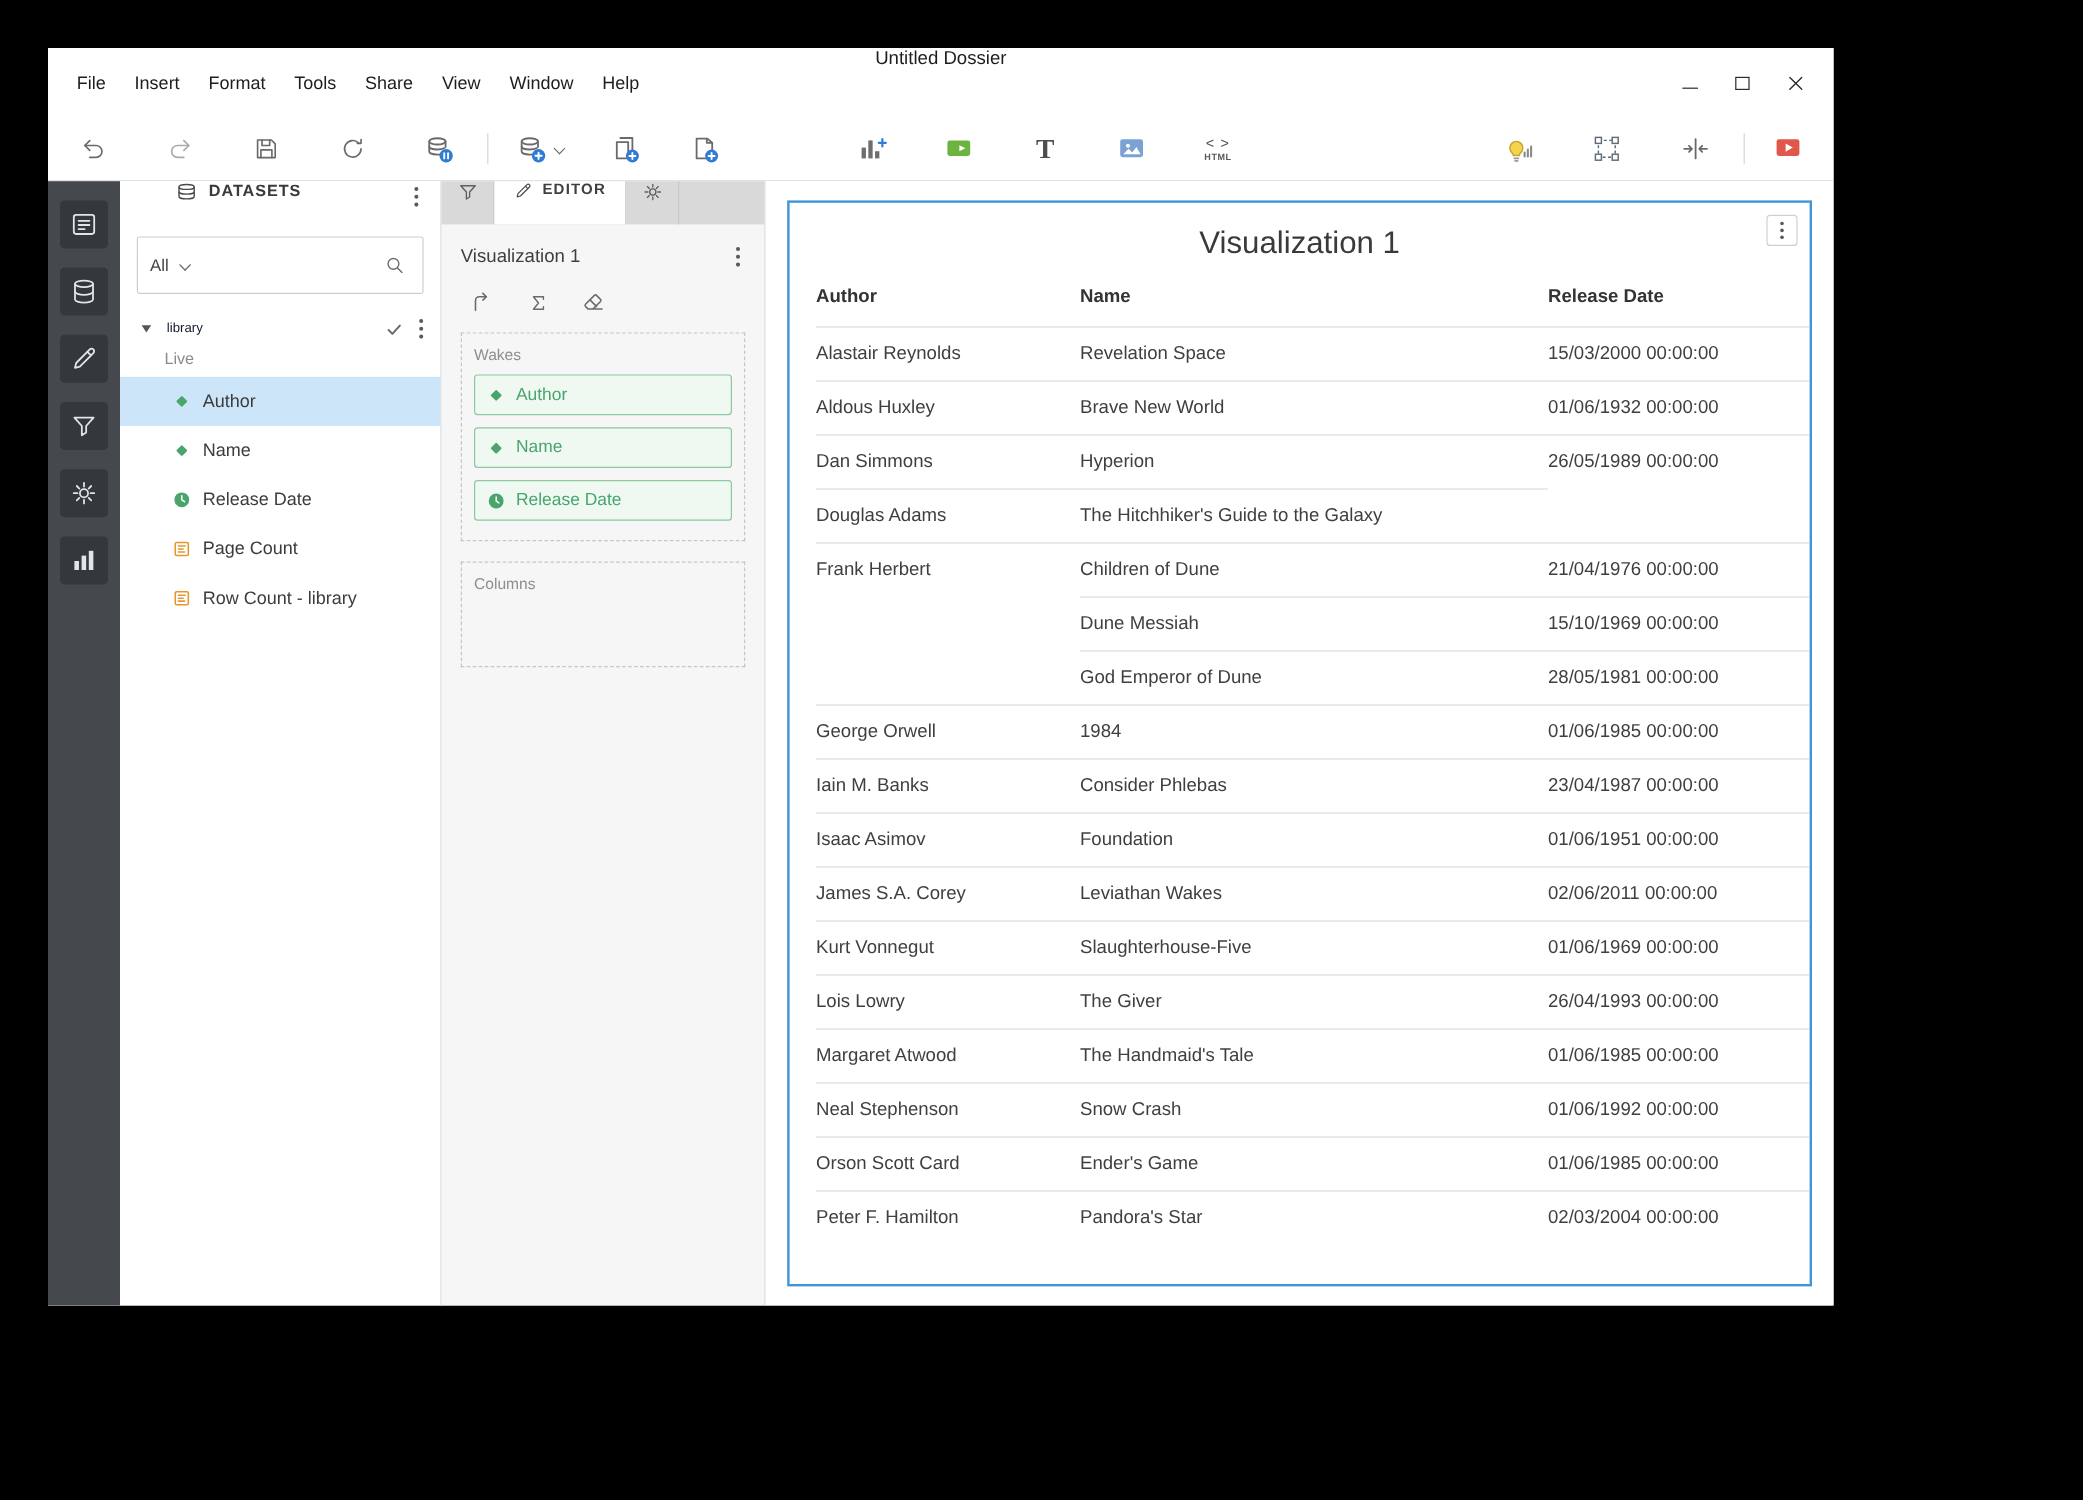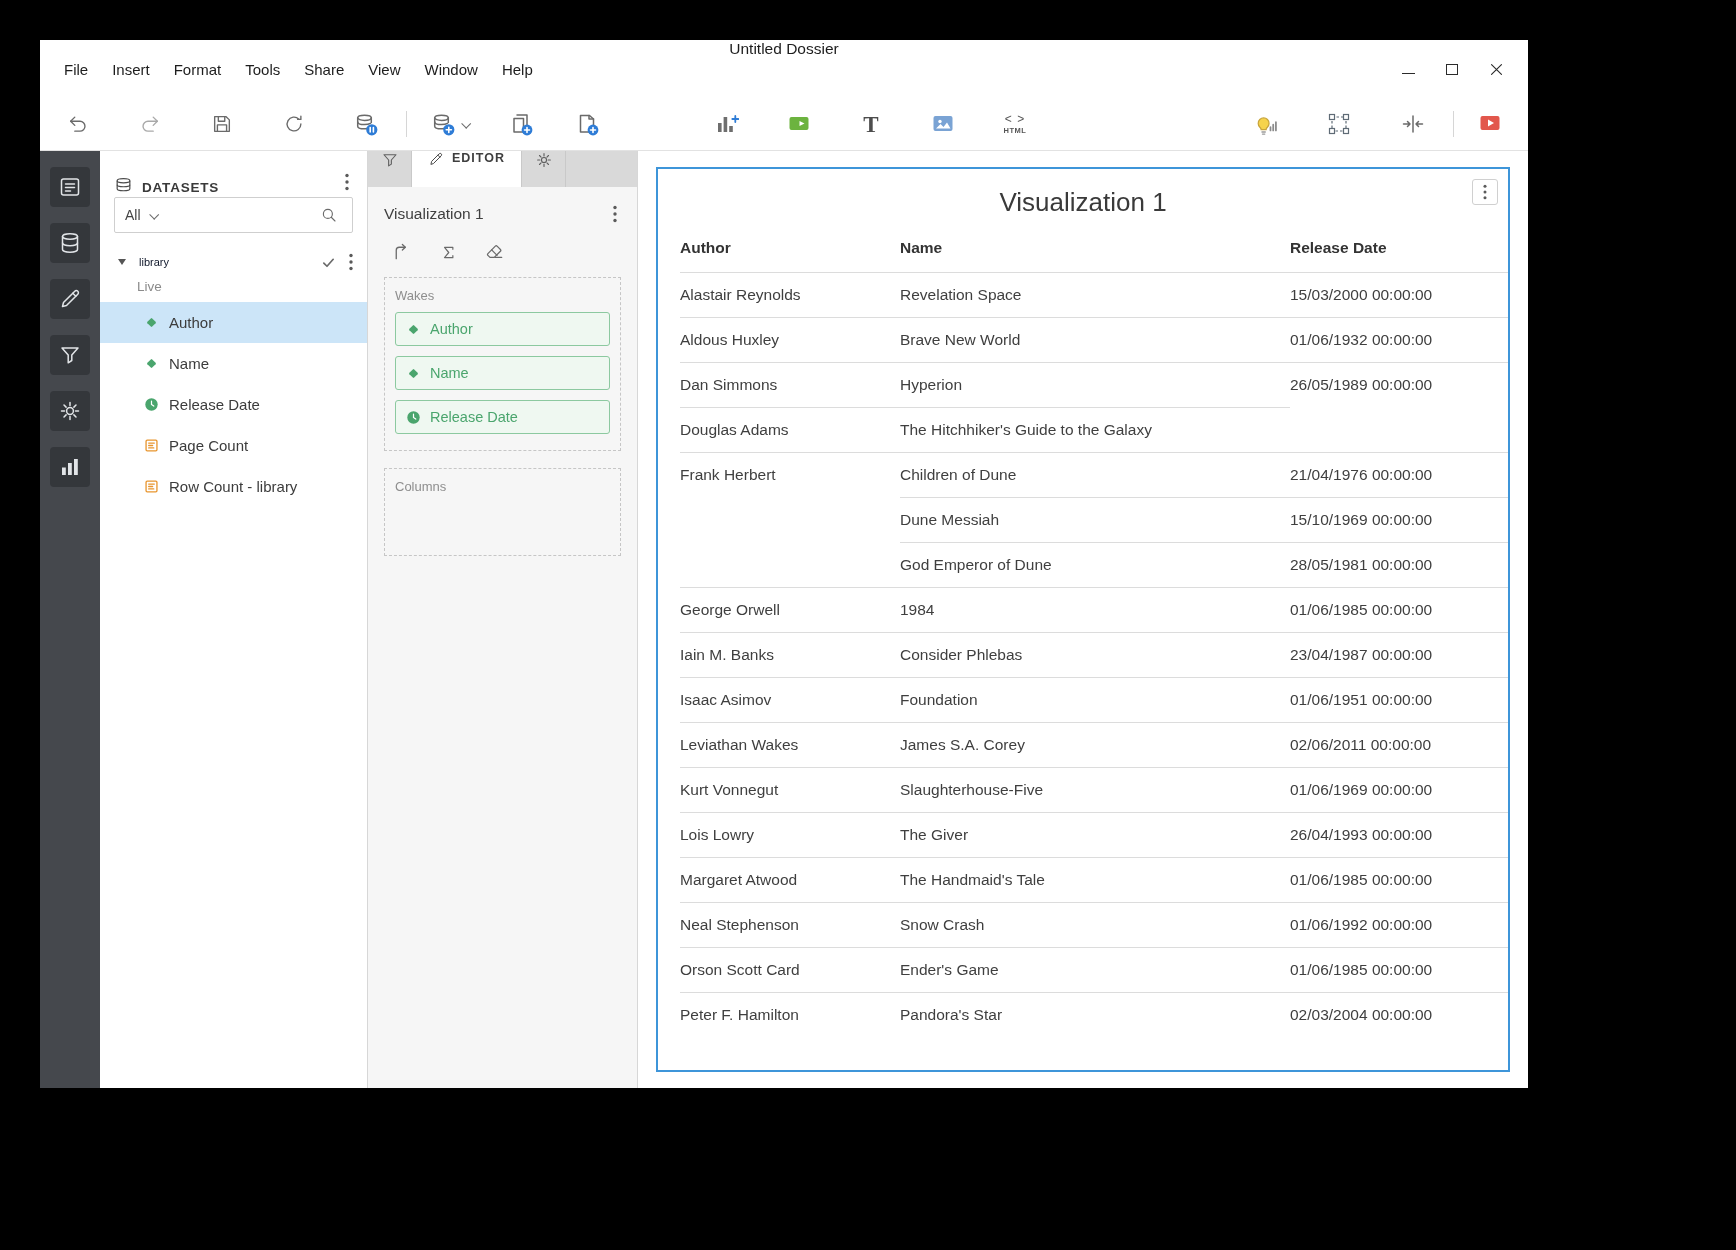--- a/index.html
+++ b/index.html
@@ -40,27 +40,27 @@
   
   .body { flex:1; display:flex; min-height:0; }
 
   
   .iconbar { width:60px; background:#45484d; flex:0 0 auto; display:flex; flex-direction:column; align-items:center; padding-top:16px; gap:16px; }
   .side-btn { width:40px; height:40px; border:none; border-radius:4px; background:#34373b; display:flex; align-items:center; justify-content:center; }
   .sb { fill:none; stroke:#e2e5e8; stroke-width:1.5; stroke-linecap:round; stroke-linejoin:round; }
 
   
   .datasets-panel { width:268px; flex:0 0 auto; background:#fff; border-right:1px solid #d7d7d7; display:flex; flex-direction:column; }
-  .ds-header { height:44px; display:flex; align-items:flex-end; gap:9px; padding:0 14px; }
+  .ds-header { height:44px; display:flex; align-items:flex-start; gap:9px; padding:0 14px;margin-left:32px; }
   .dsk { fill:none; stroke:#4a4a4a; stroke-width:1.5; }
   .ds-title { font-size:13.5px; font-weight:bold; letter-spacing:.8px; color:#3a3a3a; }
   .icon-btn { border:none; background:none; display:flex; align-items:center; justify-content:center; padding:4px; }
   .ds-kebab { margin-left:auto; }
   .kebab-dots { fill:#5a5a5a; }
-  .ds-search { margin:2px 14px 10px; height:36px; border:1px solid #cfcfcf; border-radius:2px; display:flex; align-items:center; padding:0 10px; background:#fff; }
+  .ds-search { margin:2px 14px 10px; height:48px; border:1px solid #cfcfcf; border-radius:2px; display:flex; align-items:center; padding:0 10px; background:#fff; }
   .ds-filter-dd { border:none; background:none; display:flex; align-items:center; gap:9px; font-size:14px; color:#444; }
   .ds-search .mag { margin-left:auto; }
   .ds-tree-head { display:flex; align-items:center; gap:9px; padding:6px 10px 2px 14px; }
   .caret { display:inline-block; width:0; height:0; border-left:4.5px solid transparent; border-right:4.5px solid transparent; border-top:6px solid #555; }
   .ds-name { font-size:11px; color:#0f172a; }
   .ds-check { margin-left:auto; display:flex; }
   .ds-live { padding:2px 14px 8px 37px; font-size:13.5px; color:#8b8b8b; }
   .ds-item { height:41px; display:flex; align-items:center; gap:10px; padding-left:44px; cursor:pointer; }
   .ds-item.selected { background:var(--selection-blue,#cce5f8); }
   .ds-icon, .chip-icon { width:15px; height:15px; flex:0 0 auto; }
@@ -553,22 +553,22 @@
                 <div class="t-cell col-0 c-author">Iain M. Banks</div>
                 <div class="t-cell col-1 c-name">Consider Phlebas</div>
                 <div class="t-cell col-2 c-release_date">23/04/1987 00:00:00</div>
               </div>
               <div class="t-row">
                 <div class="t-cell col-0 c-author">Isaac Asimov</div>
                 <div class="t-cell col-1 c-name">Foundation</div>
                 <div class="t-cell col-2 c-release_date">01/06/1951 00:00:00</div>
               </div>
               <div class="t-row">
+                <div class="t-cell col-0 c-author">James S.A. Corey</div>
                 <div class="t-cell col-1 c-name">Leviathan Wakes</div>
-                <div class="t-cell col-0 c-author">James S.A. Corey</div>
                 <div class="t-cell col-2 c-release_date">02/06/2011 00:00:00</div>
               </div>
               <div class="t-row">
                 <div class="t-cell col-0 c-author">Kurt Vonnegut</div>
                 <div class="t-cell col-1 c-name">Slaughterhouse-Five</div>
                 <div class="t-cell col-2 c-release_date">01/06/1969 00:00:00</div>
               </div>
               <div class="t-row">
                 <div class="t-cell col-0 c-author">Lois Lowry</div>
                 <div class="t-cell col-1 c-name">The Giver</div>

